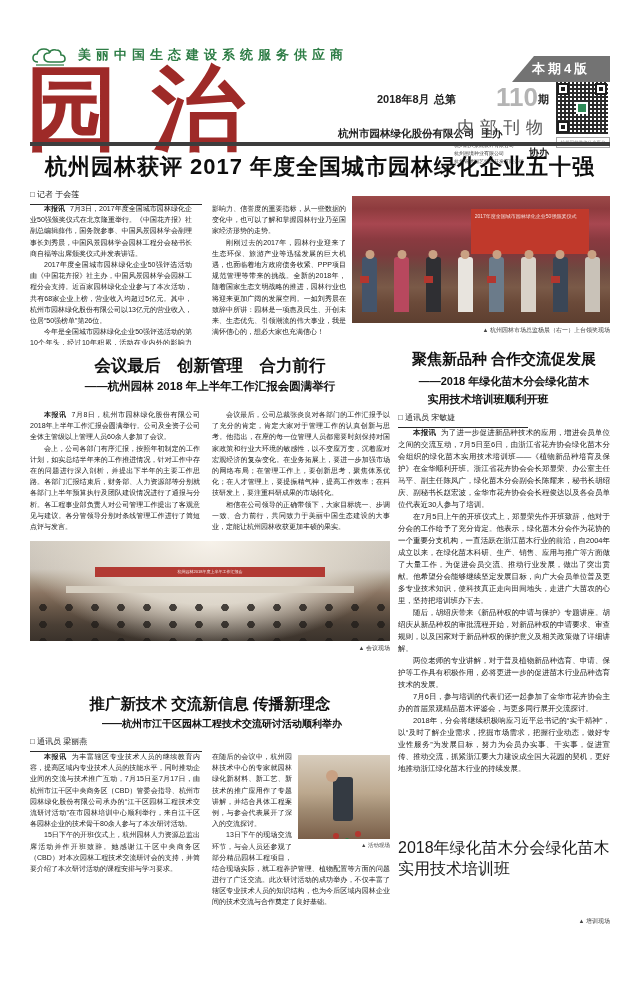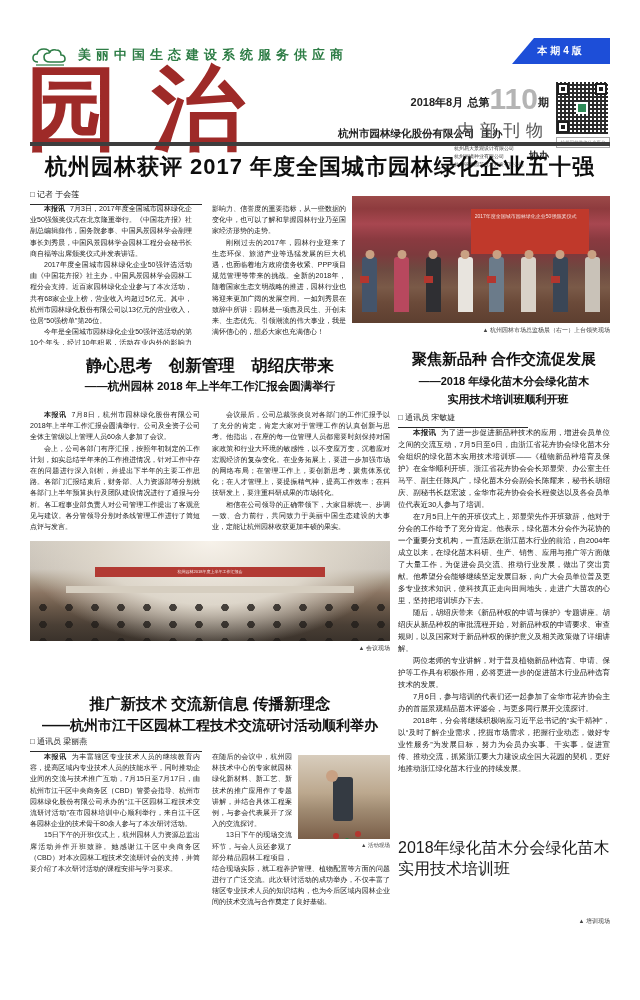--- a/index.html
+++ b/index.html
@@ -3,32 +3,32 @@
 <meta charset="utf-8">
 <style>
   html,body{margin:0;padding:0;background:#ececec;}
   .page{position:relative;width:640px;height:1000px;margin:0 auto;background:#ffffff;
         font-family:"Liberation Sans","DejaVu Sans",sans-serif;color:#1a1a1a;overflow:hidden;}
   .abs{position:absolute;}
 
   
   .header-strip{left:30px;top:46px;width:420px;height:26px;display:flex;align-items:flex-start;gap:8px;font-family:Liberation Serif, serif;}
   .slogan{font-size:13px;font-weight:bold;color:#2e7d46;letter-spacing:5px;white-space:nowrap;}
-  .edition-badge{right:30px;top:38px;width:98px;height:26px;background:#1d4ed8;color:#fff;
-        font-size:10px;font-weight:bold;display:flex;align-items:center;justify-content:center;
+  .edition-badge{right:30px;top:56px;width:98px;height:26px;background:#737373;color:#fff;
+        font-size:13px;font-weight:bold;display:flex;align-items:center;justify-content:center;
         letter-spacing:3px;clip-path:polygon(22px 0,100% 0,100% 100%,0 100%);}
 
   
   .mast-title{left:26px;top:62px;font-family:"DejaVu Serif","Liberation Serif",serif;
         font-weight:bold;color:#9e2a28;font-size:92px;line-height:1;letter-spacing:34px;white-space:nowrap;}
   .mast-right{right:30px;top:82px;display:flex;gap:7px;align-items:flex-start;}
   .mast-info{text-align:right;}
   .issue-line{white-space:nowrap;color:#222;}
   .issue-line .dt{font-size:11px;font-weight:bold;}
-  .issue-line .num{font-size:30px;color:#b4b4b4;font-weight:bold;vertical-align:-3px;letter-spacing:0;}
+  .issue-line .num{font-size:26px;color:#b4b4b4;font-weight:bold;vertical-align:-3px;letter-spacing:0;margin-left:40px;}
   .neibu{font-size:17px;color:#555;letter-spacing:6px;margin-top:3px;}
   .coorg-row{display:flex;justify-content:flex-end;gap:5px;align-items:center;margin-top:2px;}
   .coorg-list{text-align:left;font-size:5px;line-height:1.6;color:#444;}
   .xieban{font-size:10px;font-weight:bold;color:#222;}
   .organizer-line{left:338px;top:127px;font-size:10.5px;font-weight:bold;color:#222;white-space:nowrap;}
   .organizer-line .role{margin-left:7px;}
   .qr-block{width:54px;}
   .qr{position:relative;width:52px;height:52px;
       background:repeating-linear-gradient(0deg,#2b2b2b 0 2px,transparent 2px 4px),
                  repeating-linear-gradient(90deg,#2b2b2b 0 2px,#fff 2px 4px);}
@@ -179,60 +179,60 @@
       <div class="person"></div>
       <div class="person"></div>
       <div class="person"></div>
       <div class="person"></div>
       <div class="person"></div>
       <div class="person"></div>
     </div>
   </div>
   <div class="abs caption" style="left:352px;top:326px;width:258px;">▲ 杭州园林市场总监杨晨（右一）上台领奖现场</div>
 
-  <div class="abs art-title" style="left:30px;top:355px;width:360px;font-size:16.5px;">静心思考　创新管理　胡绍庆带来</div>
+  <div class="abs art-title" style="left:30px;top:355px;width:360px;font-size:16.5px;">会议最后　创新管理　合力前行</div>
   <div class="abs art-sub" style="left:30px;top:379px;width:360px;font-size:11.5px;">——杭州园林 2018 年上半年工作汇报会圆满举行</div>
 
   <div class="abs body-text" style="left:30px;top:409px;width:170px;height:130px;">
     <p><b class="lede">本报讯</b><span>7月8日，杭州市园林绿化股份有限公司2018年上半年工作汇报会圆满举行。公司及全资子公司全体主管级以上管理人员60余人参加了会议。</span></p>
     <p><span>会上，公司各部门有序汇报，按照年初制定的工作计划，如实总结半年来的工作推进情况，针对工作中存在的问题进行深入剖析，并提出下半年的主要工作思路。各部门汇报结束后，财务部、人力资源部等分别就各部门上半年预算执行及团队建设情况进行了通报与分析。各工程事业部负责人对公司管理工作提出了客观意见与建议。各分管领导分别对条线管理工作进行了简短点评与发言。</span></p>
   </div>
   <div class="abs body-text" style="left:212px;top:409px;width:178px;height:130px;">
     <p><span>会议最后，公司总裁张炎良对各部门的工作汇报予以了充分的肯定，肯定大家对于管理工作的认真创新与思考。他指出，在座的每一位管理人员都需要时刻保持对国家政策和行业大环境的敏感性，以不变应万变，沉着应对宏观经济的复杂变化。在业务拓展上，要进一步加强市场的网络布局；在管理工作上，要创新思考，聚焦体系优化；在人才管理上，要提振精气神，提高工作效率；在科技研发上，要注重科研成果的市场转化。</span></p>
     <p><span>相信在公司领导的正确带领下，大家目标统一、步调一致、合力前行，共同致力于美丽中国生态建设的大事业，定能让杭州园林收获更加丰硕的果实。</span></p>
   </div>
 
   <div class="abs photo2">
     <div class="ph2-banner">杭州园林2018年度上半年工作汇报会</div>
     <div class="ph2-table"></div>
     <div class="ph2-heads"></div>
   </div>
   <div class="abs caption" style="left:30px;top:644px;width:360px;">▲ 会议现场</div>
 
   <div class="abs art-title" style="left:30px;top:694px;width:360px;font-size:15.5px;">推广新技术 交流新信息 传播新理念</div>
-  <div class="abs art-sub" style="left:30px;top:717px;width:360px;font-size:14px;">——杭州市江干区园林工程技术交流研讨活动顺利举办</div>
+  <div class="abs art-sub" style="left:42px;top:717px;width:360px;font-size:10px;">——杭州市江干区园林工程技术交流研讨活动顺利举办</div>
   <div class="abs byline" style="left:30px;top:736px;width:172px;">□ 通讯员 梁丽燕</div>
 
   <div class="abs body-text" style="left:30px;top:751px;width:170px;height:192px;">
     <p><b class="lede">本报讯</b><span>为丰富辖区专业技术人员的继续教育内容，提高区域内专业技术人员的技能水平，同时推动企业间的交流与技术推广互动，7月15日至7月17日，由杭州市江干区中央商务区（CBD）管委会指导、杭州市园林绿化股份有限公司承办的“江干区园林工程技术交流研讨活动”在市园林培训中心顺利举行，来自江干区各园林企业的技术骨干80余人参与了本次研讨活动。</span></p>
     <p><span>15日下午的开班仪式上，杭州园林人力资源总监出席活动并作开班致辞。她感谢江干区中央商务区（CBD）对本次园林工程技术交流研讨会的支持，并简要介绍了本次研讨活动的课程安排与学习要求。</span></p>
   </div>
   <div class="abs body-text" style="left:212px;top:751px;width:178px;height:192px;">
     <div class="a3-photowrap">
       <div class="photo3"></div>
       <div class="cap3">▲ 活动现场</div>
     </div>
     <p style="text-indent:0;"><span>在随后的会议中，杭州园林技术中心的专家就园林绿化新材料、新工艺、新技术的推广应用作了专题讲解，并结合具体工程案例，与参会代表展开了深入的交流探讨。</span></p>
     <p><span>13日下午的现场交流环节，与会人员还参观了部分精品园林工程项目，结合现场实际，就工程养护管理、植物配置等方面的问题进行了广泛交流。此次研讨活动的成功举办，不仅丰富了辖区专业技术人员的知识结构，也为今后区域内园林企业间的技术交流与合作奠定了良好基础。</span></p>
   </div>
 
   <div class="abs vdivider"></div>
   <div class="abs art-title" style="left:398px;top:350px;width:212px;font-size:15px;">聚焦新品种 合作交流促发展</div>
   <div class="abs art-sub" style="left:398px;top:374px;width:212px;font-size:11px;">——2018 年绿化苗木分会绿化苗木</div>
-  <div class="abs art-sub" style="left:402px;top:392px;width:212px;font-size:11px;">实用技术培训班顺利开班</div>
+  <div class="abs art-sub" style="left:382px;top:392px;width:212px;font-size:11px;">实用技术培训班顺利开班</div>
   <div class="abs byline" style="left:398px;top:412px;width:130px;">□ 通讯员 宋敏婕</div>
 
   <div class="abs body-text" style="left:398px;top:427px;width:212px;height:408px;font-size:7.5px;">
     <p><b class="lede">本报讯</b><span>为了进一步促进新品种技术的应用，增进会员单位之间的交流互动，7月5日至6日，由浙江省花卉协会绿化苗木分会组织的绿化苗木实用技术培训班——《植物新品种培育及保护》在金华顺利开班。浙江省花卉协会会长郑显荣、办公室主任马平、副主任陈凤广，绿化苗木分会副会长陈耀来，秘书长胡绍庆、副秘书长赵宏波，金华市花卉协会会长程俊达以及各会员单位代表近30人参与了培训。</span></p>
     <p><span>在7月5日上午的开班仪式上，郑显荣先作开班致辞，他对于分会的工作给予了充分肯定。他表示，绿化苗木分会作为花协的一个重要分支机构，一直活跃在浙江苗木行业的前沿，自2004年成立以来，在绿化苗木科研、生产、销售、应用与推广等方面做了大量工作，为促进会员交流、推动行业发展，做出了突出贡献。他希望分会能够继续坚定发展目标，向广大会员单位普及更多专业技术知识，使科技真正走向田间地头，走进广大苗农的心里，坚持把培训班办下去。</span></p>
     <p><span>随后，胡绍庆带来《新品种权的申请与保护》专题讲座。胡绍庆从新品种权的审批流程开始，对新品种权的申请要求、审查规则，以及国家对于新品种权的保护意义及相关政策做了详细讲解。</span></p>
     <p><span>两位老师的专业讲解，对于普及植物新品种选育、申请、保护等工作具有积极作用，必将更进一步的促进苗木行业品种选育技术的发展。</span></p>
     <p><span>7月6日，参与培训的代表们还一起参加了金华市花卉协会主办的首届景观精品苗木评鉴会，与更多同行展开交流探讨。</span></p>
     <p><span>2018年，分会将继续积极响应习近平总书记的“实干精神”，以“及时了解企业需求，挖掘市场需求，把握行业动态，做好专业性服务”为发展目标，努力为会员办实事、干实事，促进宣传、推动交流，抓紧浙江要大力建设成全国大花园的契机，更好地推动浙江绿化苗木行业的持续发展。</span></p>
   </div>

